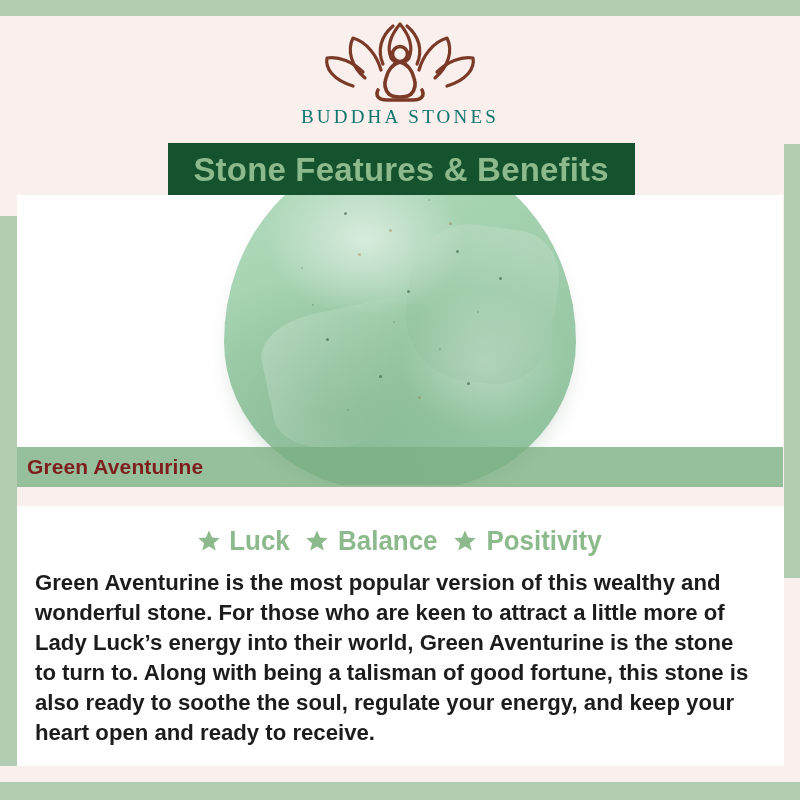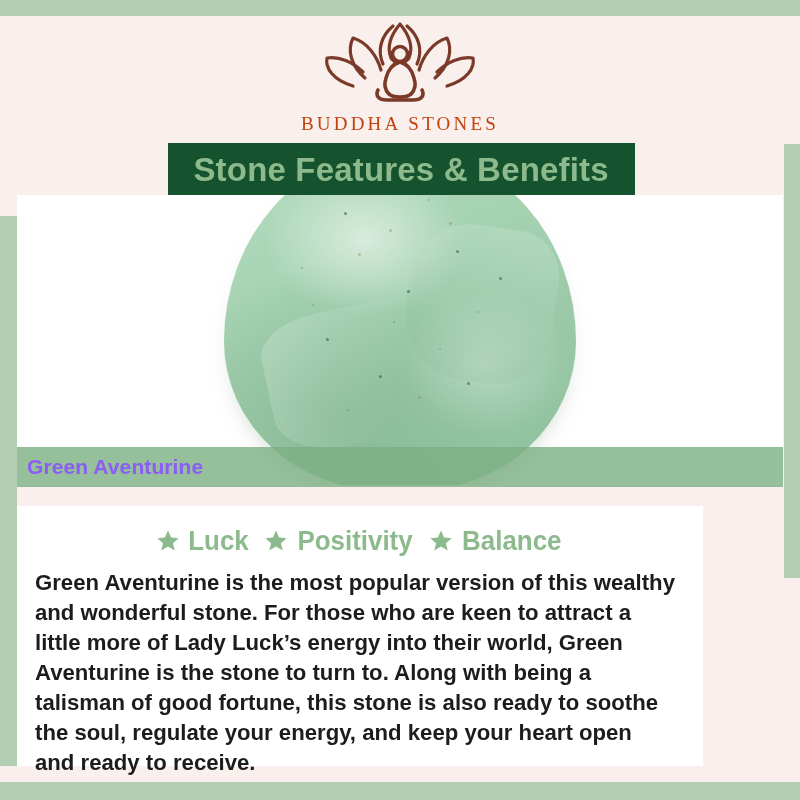--- a/index.html
+++ b/index.html
@@ -19,22 +19,22 @@
   .frame-notch-tl { position:absolute; left:0; top:0; width:17px; height:216px; background:#f9efec; z-index:2; }
 
   
   .header { position:absolute; left:0; top:16px; width:800px; height:128px;
             background:#f9efec; display:flex; flex-direction:column;
             align-items:center; justify-content:flex-start; z-index:4; }
 
   .logo-mark { width:170px; height:84px; margin-top:4px; display:block; }
   .wordmark {
     font-family:"Liberation Serif", serif;
-    font-size:19px; letter-spacing:3.2px; color:#c2410c;
-    margin-top:9px; white-space:nowrap;
+    font-size:19px; letter-spacing:3.2px; color:#0f766e;
+    margin-top:2px; white-space:nowrap;
   }
 
   
   .title-banner {
     position:absolute; left:168px; top:143px; width:467px; height:52px;
     background:#14532d; z-index:5;
     display:flex; align-items:center; justify-content:center;
   }
   .title-text {
     font-family:"Liberation Sans Narrow","Liberation Sans", sans-serif;
@@ -78,31 +78,31 @@
   .speck.br { background:rgba(160,120,60,0.42); }
 
   
   .name-band {
     position:absolute; left:17px; top:447px; width:766px; height:40px;
     background:rgba(124,175,130,0.80); z-index:2;
     display:flex; align-items:center;
   }
   .name-band-label {
     font-family:"Liberation Sans", sans-serif;
-    font-weight:bold; font-size:21px; color:#8b5cf6;
+    font-weight:bold; font-size:21px; color:#7f1d1d;
     margin-left:10px; letter-spacing:0.1px;
   }
 
   
   .divider { position:absolute; left:17px; top:487px; width:766px; height:19px;
              background:#f9efec; z-index:2; }
 
   
   .content {
-    position:absolute; left:17px; top:506px; width:686px; height:260px;
+    position:absolute; left:17px; top:506px; width:767px; height:260px;
     background:#ffffff; z-index:2; padding:14px 18px 0 18px;
   }
   .benefits { display:flex; justify-content:center; align-items:center; gap:14px; height:42px; }
   .benefit { display:flex; align-items:center; gap:7px; }
   .benefit-star { width:24px; height:24px; display:block; }
   .benefit-label {
     font-family:"Liberation Sans Narrow","Liberation Sans", sans-serif;
     font-weight:bold; font-size:27px; color:#8cba8c; white-space:nowrap;
     transform:scaleX(0.96);
   }
@@ -196,24 +196,24 @@
     <div class="benefit">
       <svg class="benefit-star" viewBox="0 0 24 24">
         <path d="M12 1.6l3.1 7.0 7.6 .6-5.8 5.0 1.8 7.4L12 17.6 5.3 21.6l1.8-7.4L1.3 9.2l7.6-.6z" fill="#8cba8c"></path>
       </svg>
       <span class="benefit-label">Luck</span>
     </div>
     <div class="benefit">
       <svg class="benefit-star" viewBox="0 0 24 24">
         <path d="M12 1.6l3.1 7.0 7.6 .6-5.8 5.0 1.8 7.4L12 17.6 5.3 21.6l1.8-7.4L1.3 9.2l7.6-.6z" fill="#8cba8c"></path>
       </svg>
-      <span class="benefit-label">Positivity</span>
+      <span class="benefit-label">Balance</span>
     </div>
     <div class="benefit">
       <svg class="benefit-star" viewBox="0 0 24 24">
         <path d="M12 1.6l3.1 7.0 7.6 .6-5.8 5.0 1.8 7.4L12 17.6 5.3 21.6l1.8-7.4L1.3 9.2l7.6-.6z" fill="#8cba8c"></path>
       </svg>
-      <span class="benefit-label">Balance</span>
+      <span class="benefit-label">Positivity</span>
     </div>
   </div>
 
   <p class="body-text">Green Aventurine is the most popular version of this wealthy and wonderful stone. For those who are keen to attract a little more of Lady Luck’s energy into their world, Green Aventurine is the stone to turn to. Along with being a talisman of good fortune, this stone is also ready to soothe the soul, regulate your energy, and keep your heart open and ready to receive.</p>
 </div>
 
 </body></html>

